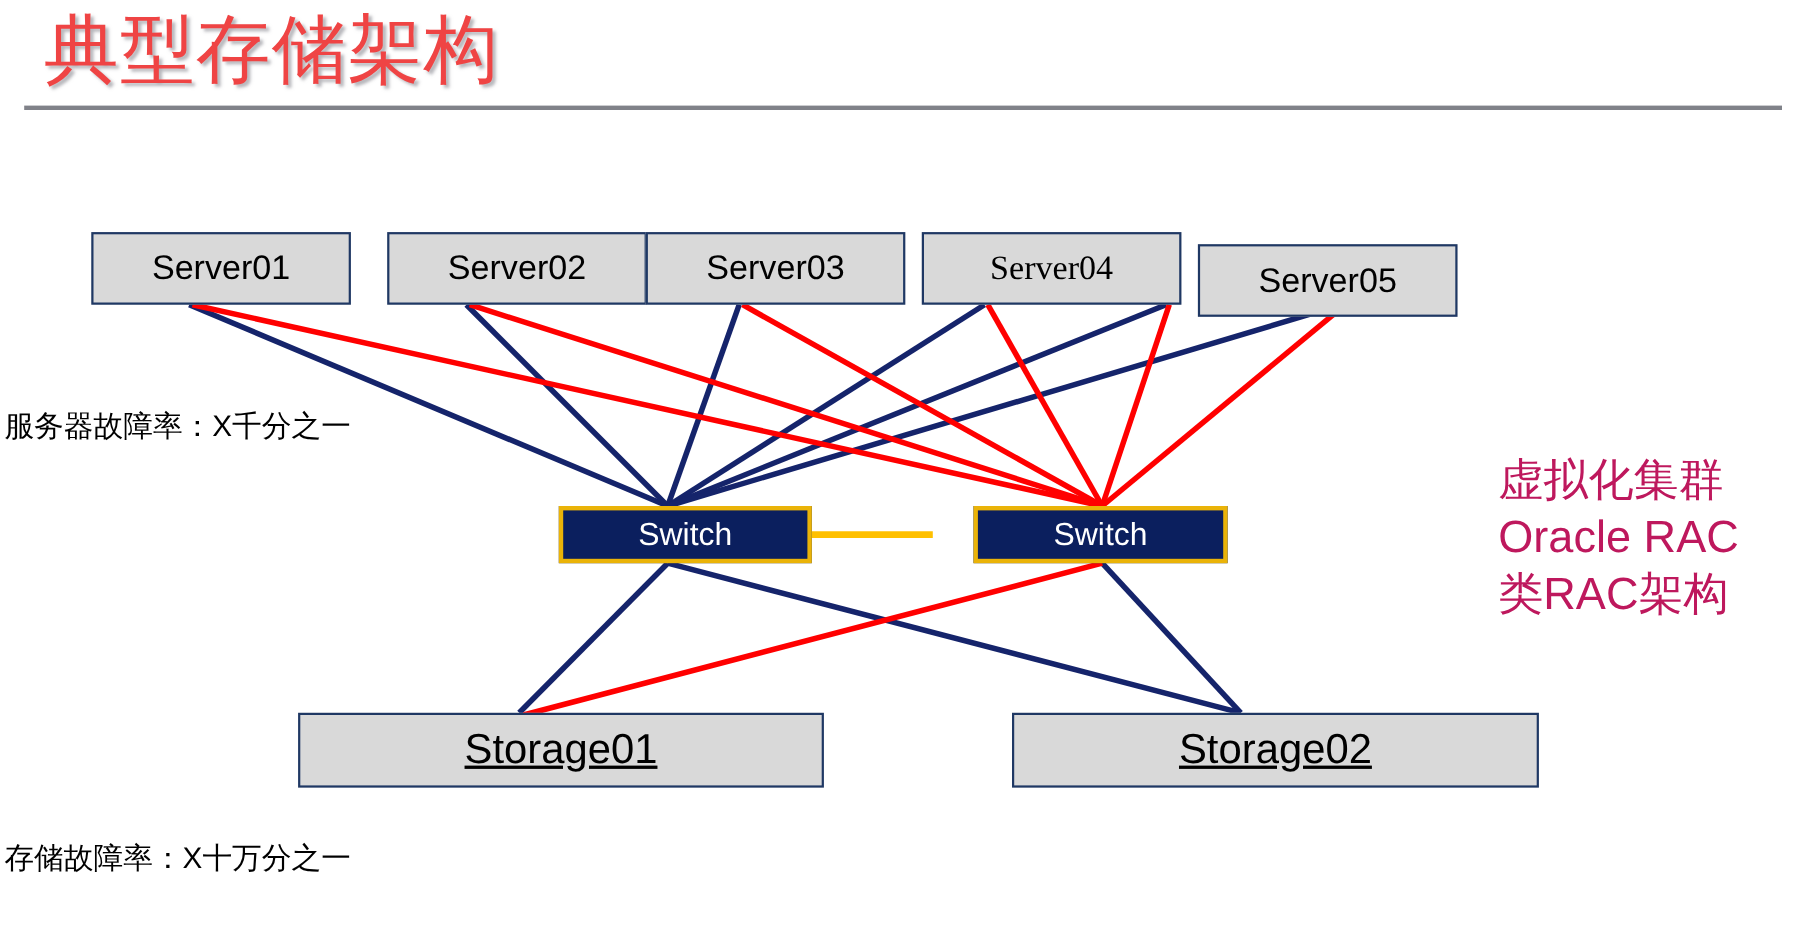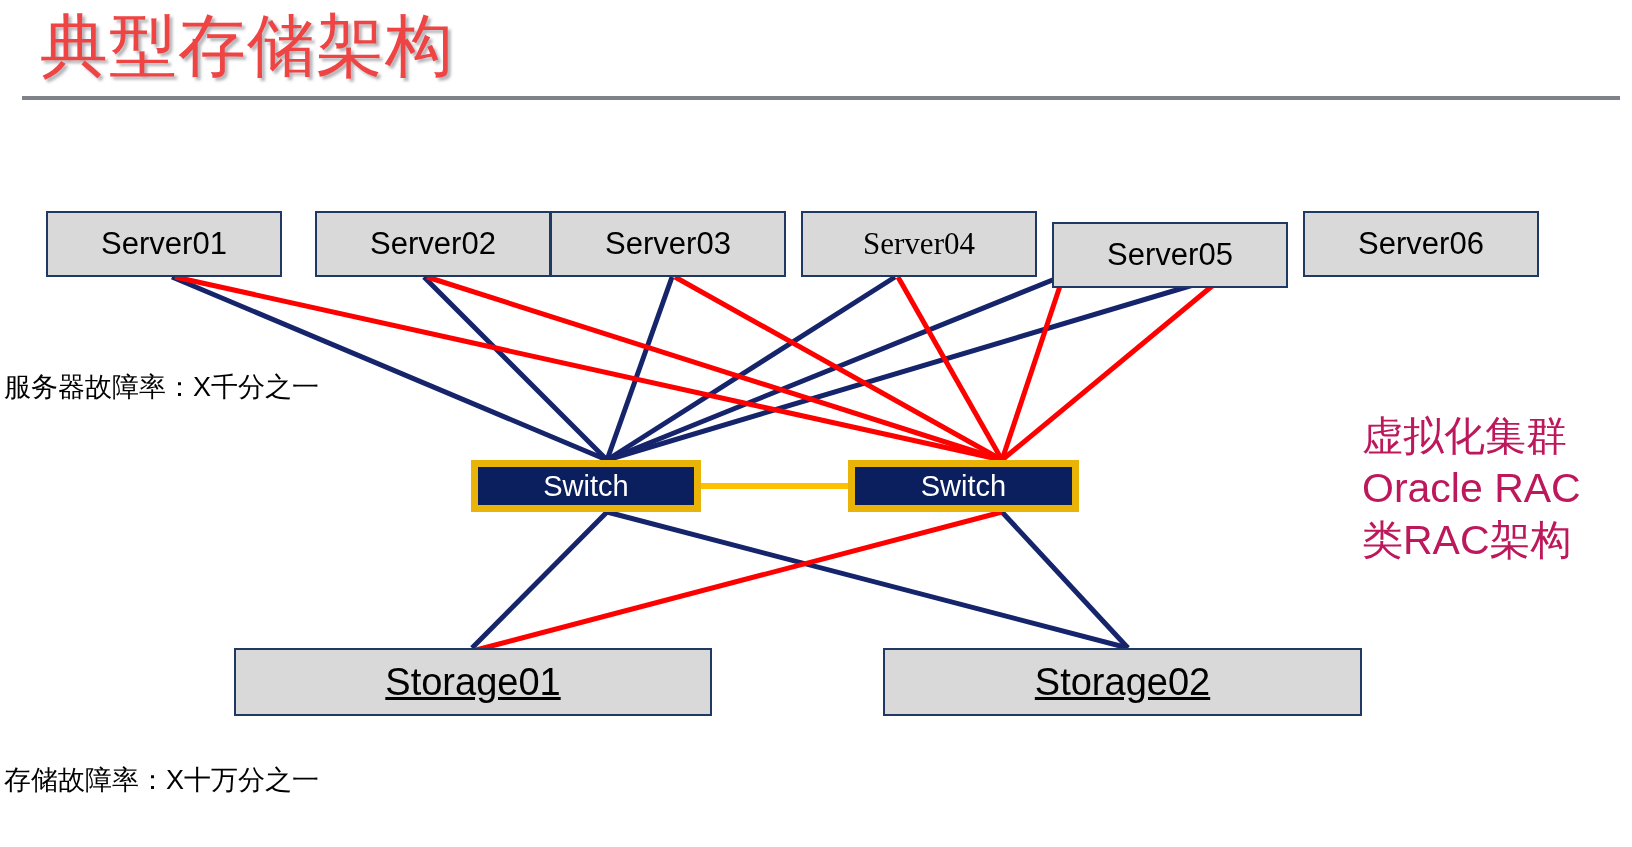--- a/index.html
+++ b/index.html
@@ -49,31 +49,32 @@
 
   
   .node {
     position: absolute;
     box-sizing: border-box;
     display: flex;
     align-items: center;
     justify-content: center;
     text-align: center;
     white-space: nowrap;
+    margin-left: 37px;
   }
   .server {
     background: #d9d9d9;
     border: 2px solid #1f3864;
     color: #000000;
     font-size: 31px;
     height: 66px;
   }
   .switch {
     background: #0b1f5e;
-    border: 7px solid #eab308;
+    border: 4px solid #eab308;
     color: #ffffff;
     font-size: 29px;
     height: 52px;
   }
   .storage {
     background: #d9d9d9;
     border: 2px solid #1f3864;
     color: #000000;
     font-size: 38px;
     height: 68px;
@@ -161,23 +162,20 @@
   </div>
   <div class="node server" style="left:550px; top:211px; width:236px;">
     <span>Server03</span>
   </div>
   <div class="node server" style="left:801px; top:211px; width:236px;font-family:Liberation Serif, serif;">
     <span>Server04</span>
   </div>
   <div class="node server" style="left:1052px; top:222px; width:236px;">
     <span>Server05</span>
   </div>
-  <div class="node server" style="left:1303px; top:211px; width:236px;">
-    <span>Server06</span>
-  </div>
 
   <div class="node switch" style="left:471px; top:460px; width:230px;">
     <span>Switch</span>
   </div>
   <div class="node switch" style="left:848px; top:460px; width:231px;">
     <span>Switch</span>
   </div>
 
   <div class="node storage" style="left:234px; top:648px; width:478px;">
     <span>Storage01</span>

